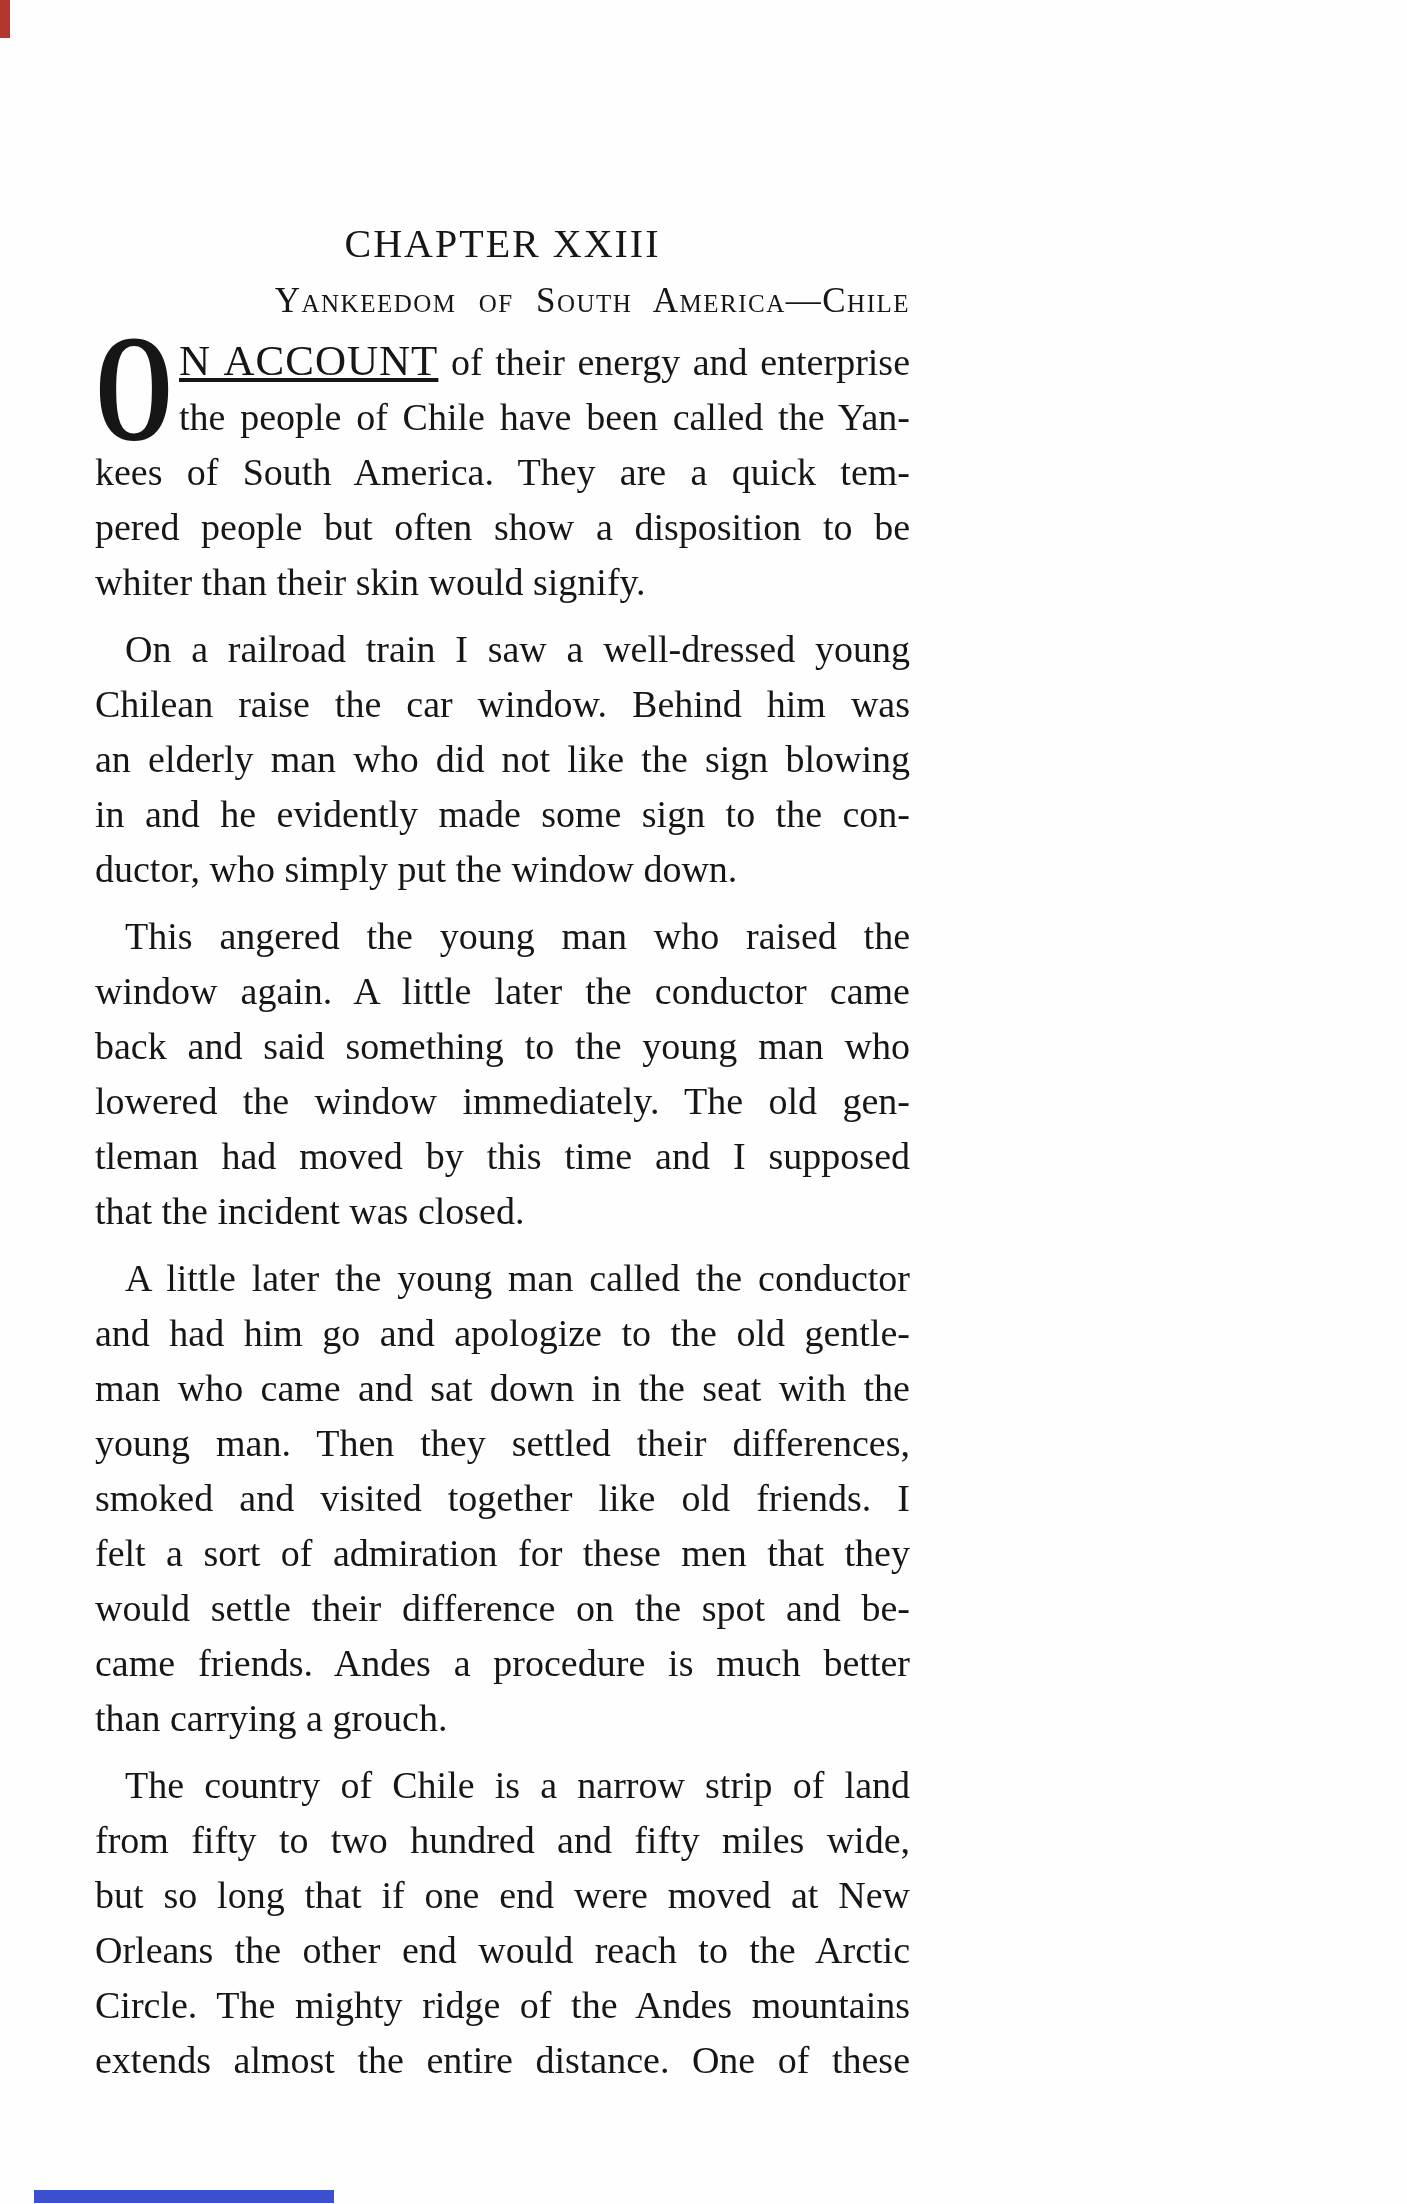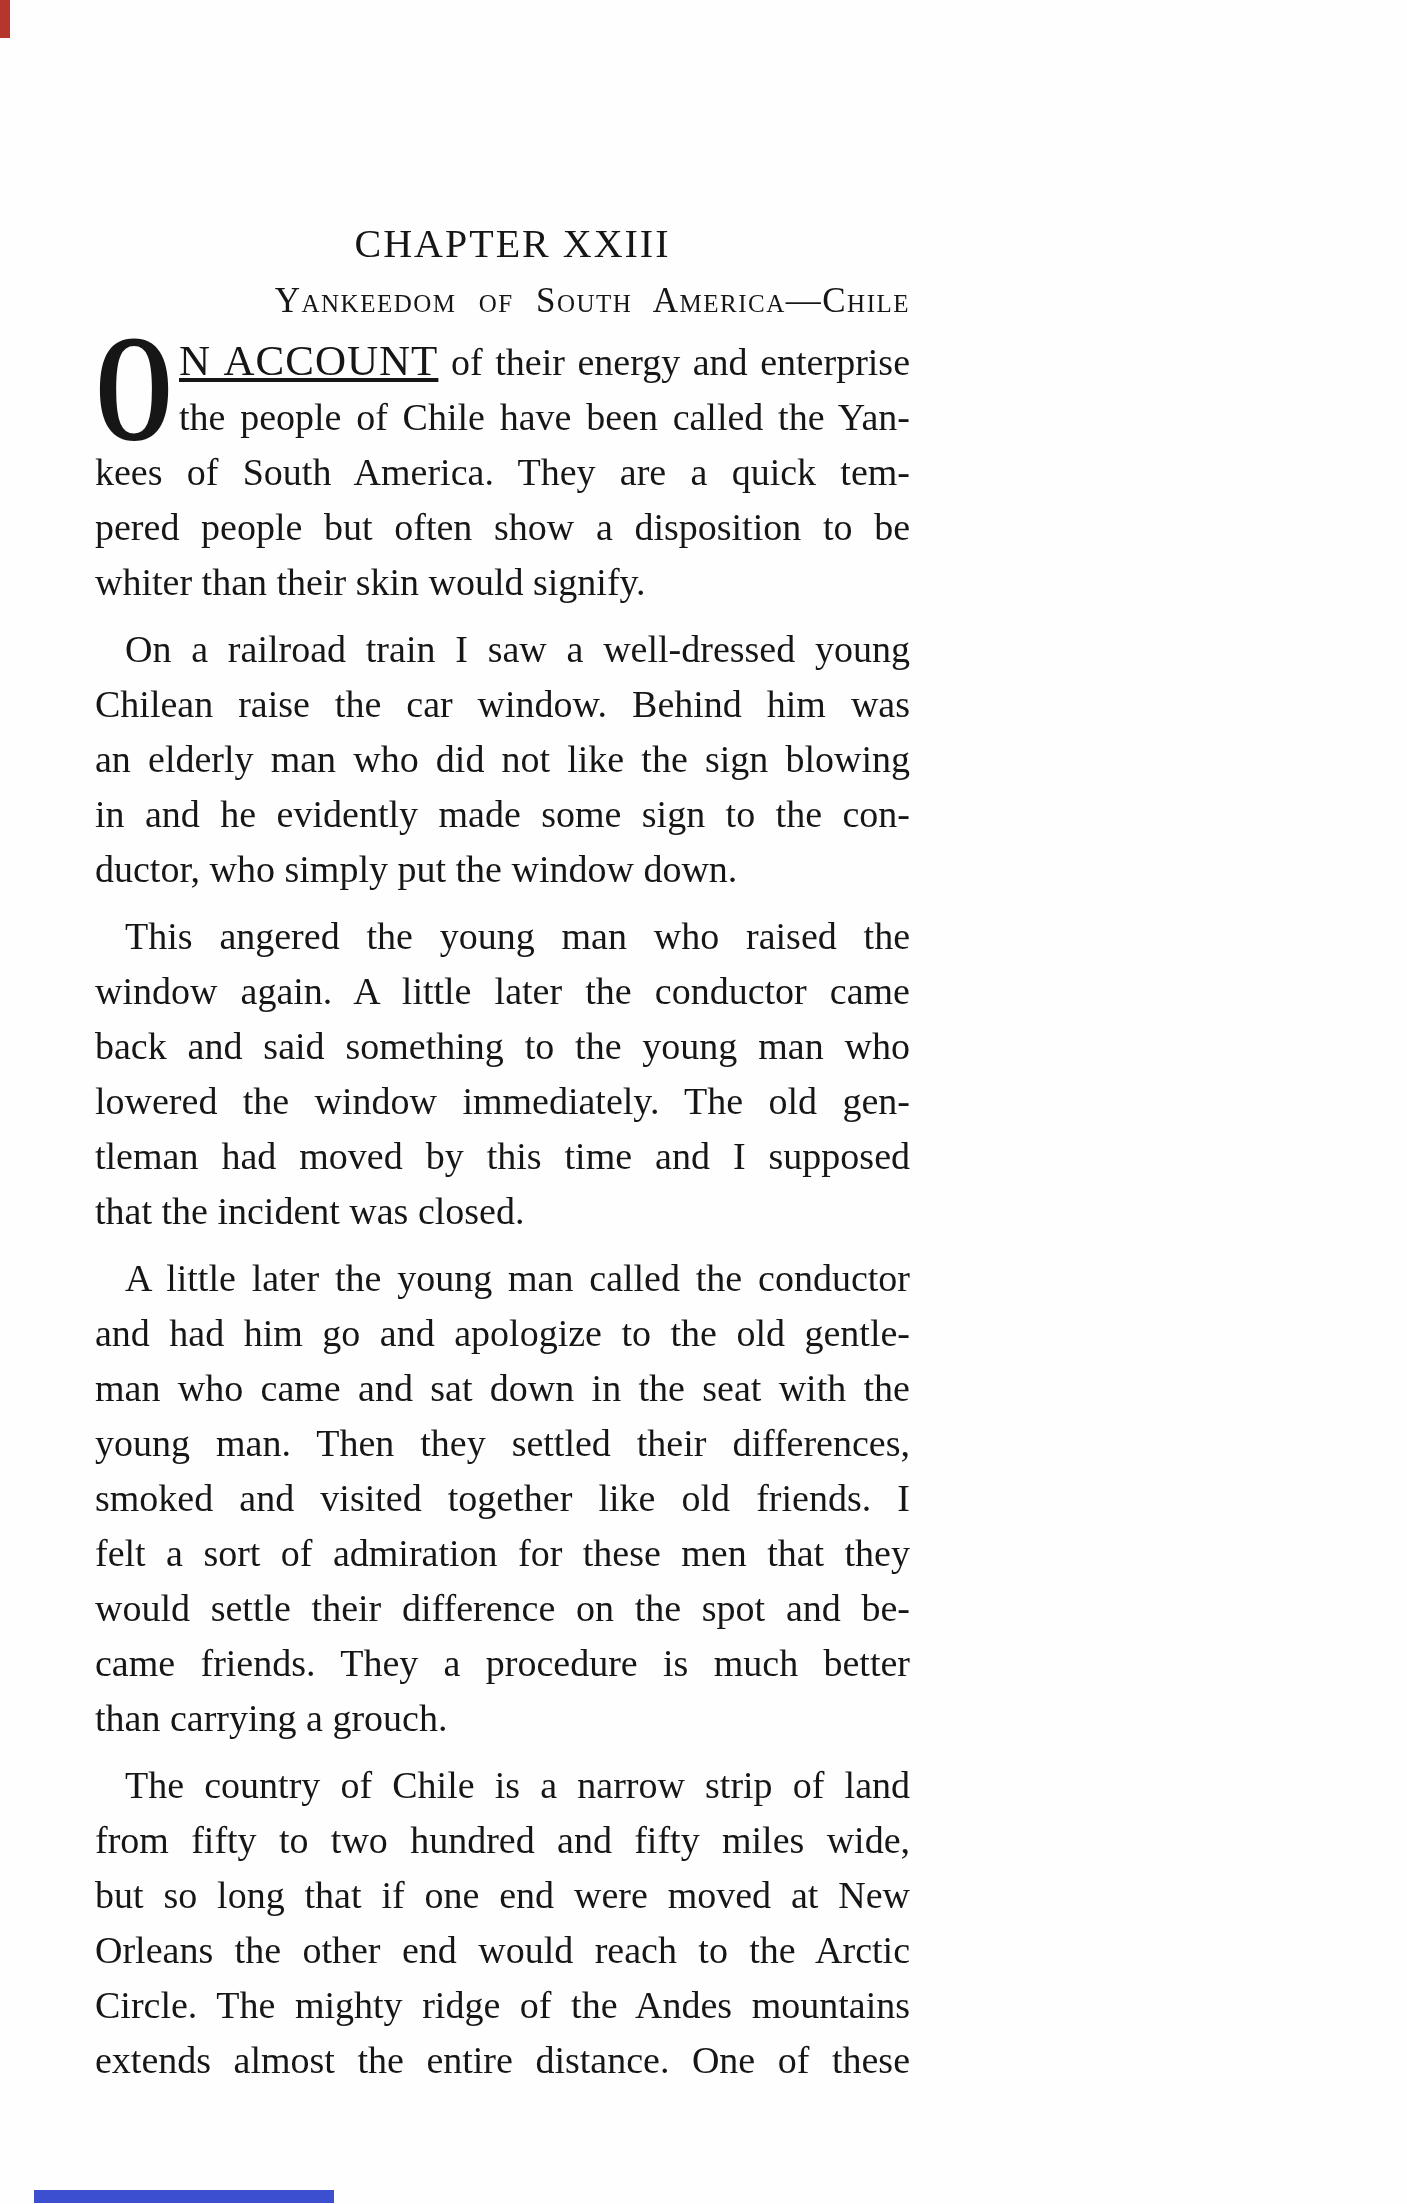--- a/index.html
+++ b/index.html
@@ -27,21 +27,21 @@
   .blue-mark {
     position: absolute;
     left: 34px;
     top: 2190px;
     width: 300px;
     height: 13px;
   }
   .chapter {
     position: absolute;
     top: 222px;
-    left: 105px;
+    left: 95px;
     width: 815px;
     text-align: center;
     font-size: 40px;
     line-height: 1.1;
     letter-spacing: 2px;
     white-space: nowrap;
   }
   .subtitle {
     position: absolute;
     top: 282px;
@@ -128,21 +128,21 @@
         <div class="line endline">that the incident was closed.</div>
       </div>
       <div class="paragraph">
         <div class="line indent">A little later the young man called the conductor</div>
         <div class="line">and had him go and apologize to the old gentle-</div>
         <div class="line">man who came and sat down in the seat with the</div>
         <div class="line">young man.  Then they settled their differences,</div>
         <div class="line">smoked and visited together like old friends.  I</div>
         <div class="line">felt a sort of admiration for these men that they</div>
         <div class="line">would settle their difference on the spot and be-</div>
-        <div class="line">came friends.  They a procedure is much better</div>
+        <div class="line">came friends.  Andes a procedure is much better</div>
         <div class="line endline">than carrying a grouch.</div>
       </div>
       <div class="paragraph">
         <div class="line indent">The country of Chile is a narrow strip of land</div>
         <div class="line">from fifty to two hundred and fifty miles wide,</div>
         <div class="line">but so long that if one end were moved at New</div>
         <div class="line">Orleans the other end would reach to the Arctic</div>
         <div class="line">Circle.  The mighty ridge of the Andes mountains</div>
         <div class="line">extends almost the entire distance.  One of these</div>
       </div>

